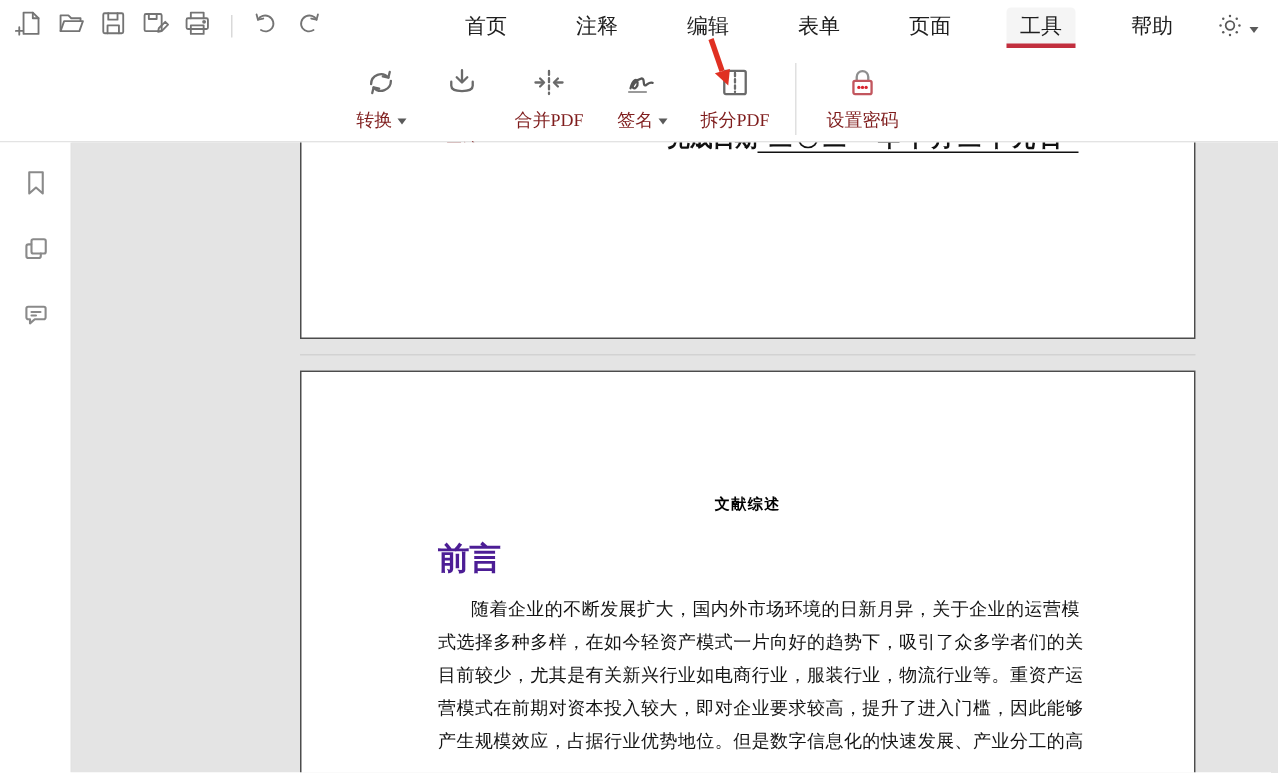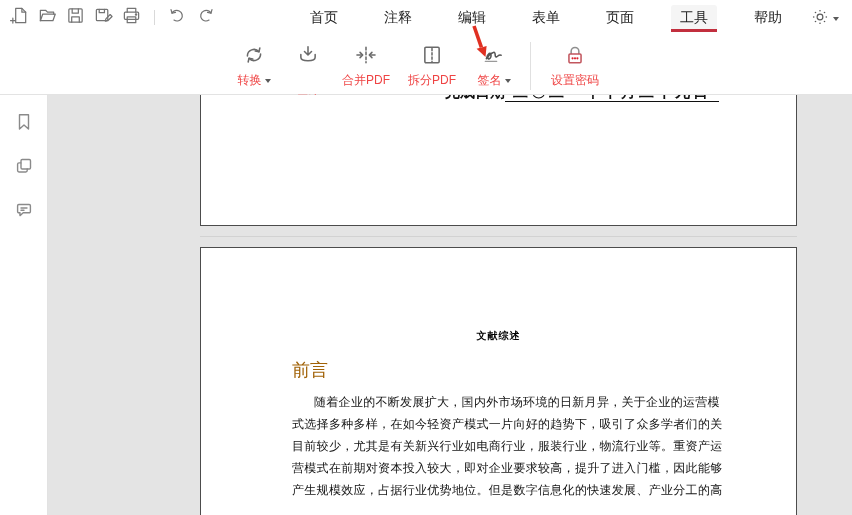--- a/index.html
+++ b/index.html
@@ -20,21 +20,21 @@
 
   .theme-ctl { position:absolute; right:13px; top:8px; display:flex; align-items:center; gap:4px; cursor:pointer; }
   .caret-down { width:0; height:0; border-left:3.5px solid transparent; border-right:3.5px solid transparent; border-top:4px solid #5a5a5a; }
 
   
   .ribbon { position:absolute; top:34px; left:0; right:0; height:61px; background:#fff; border-bottom:1px solid #e3e3e3; }
   .ribbon-row { position:absolute; left:232px; top:6px; display:flex; align-items:flex-start; gap:14px; }
   .tool-btn { display:flex; flex-direction:column; align-items:center; gap:6px; cursor:pointer; }
   .tool-icon { height:26px; display:flex; align-items:flex-end; justify-content:center; }
   .tool-icon svg { display:block; }
-  .tool-label { font-size:12px; color:#ef4444; display:flex; align-items:center; gap:3px; white-space:nowrap; }
+  .tool-label { font-size:12px; color:#7f1d1d; display:flex; align-items:center; gap:3px; white-space:nowrap;font-family:Liberation Serif, serif; }
   .w44 { min-width:44px; } .w36 { min-width:36px;gap:26px; } .w52 { min-width:52px; } .w60 { min-width:60px; }
   .ribbon-divider { width:1px; height:48px; background:#e0e0e0; margin-top:2px; }
   .gray-ic { stroke:#6a6a6a; fill:none; stroke-width:1.4; stroke-linecap:round; stroke-linejoin:round; }
 
   .annotation-arrow { position:absolute; left:470px; top:24px; z-index:20; pointer-events:none; }
 
   
   .sidebar { position:absolute; left:0; top:95px; width:48px; bottom:0; background:#fff; border-right:1px solid #e2e2e2; display:flex; flex-direction:column; align-items:center; padding-top:18px; gap:22px; }
   .side-btn { width:22px; height:22px; display:flex; align-items:center; justify-content:center; cursor:pointer; }
   .side-btn svg { stroke:#8a8a8a; fill:none; stroke-width:1.4; stroke-linecap:round; stroke-linejoin:round; }
@@ -43,21 +43,21 @@
   .content { position:absolute; left:48px; top:95px; right:0; bottom:0; background:#e4e4e4; overflow:hidden; }
   .pdf-page { position:absolute; background:#fff; border:1px solid #4c4c4c; }
   .page1 { left:152px; top:-10px; width:597px; height:141px; }
   .page-sep { position:absolute; left:152px; top:141px; width:597px; height:1px; background:#d2d2d2; }
   .page2 { left:152px; top:152px; width:597px; height:430px; }
 
   .date-line { position:absolute; left:244px; top:-3px; white-space:nowrap; font-family:"DejaVu Serif","Liberation Serif",serif; font-weight:bold; font-size:15px; line-height:18px; color:#101010; }
   .date-underline { display:inline-block; border-bottom:1.5px solid #101010; padding:0 8px; letter-spacing:3px; }
 
   .doc-title { margin-top:81px; text-align:center; font-size:10px; font-weight:bold; color:#000; letter-spacing:1px; font-family:"Liberation Sans","DejaVu Sans",sans-serif; }
-  .doc-heading { margin:15px 0 0 91px; font-size:18px; font-weight:normal; color:#a16207; font-family:"Liberation Sans","DejaVu Sans",sans-serif; }
+  .doc-heading { margin:15px 0 0 91px; font-size:21px; font-weight:bold; color:#4c1d95; font-family:"Liberation Sans","DejaVu Sans",sans-serif; }
   .doc-para { margin:9px 88px 0 91px; font-family:"DejaVu Serif","Liberation Serif",serif; font-size:12px; color:#141414; }
   .doc-para .pline { line-height:22px; white-space:nowrap; letter-spacing:0.3px; }
   .doc-para .pline.indent { text-indent:22px; }
 </style>
 </head>
 <body>
 
 <div class="topbar">
   <div class="qa">
     <div class="qa-btn">
@@ -172,41 +172,41 @@
             <path d="M1.8 10 H6.2"></path>
             <polyline points="4.6,7.6 7,10 4.6,12.4"></polyline>
             <path d="M18.2 10 H13.8"></path>
             <polyline points="15.4,7.6 13,10 15.4,12.4"></polyline>
           </svg>
       </div>
       <div class="tool-label">
           <span>合并PDF</span>
         </div>
     </div>
-    <div class="tool-btn w52">
-      <div class="tool-icon">
-        <svg width="22" height="22" viewBox="0 0 20 20" class="gray-ic">
-            <rect x="3.5" y="3" width="13" height="14" rx="1"></rect>
-            <path d="M10 4.2 V15.8" stroke-dasharray="2 1.8"></path>
-          </svg>
-      </div>
-      <div class="tool-label">
-          <span>拆分PDF</span>
-        </div>
-    </div>
     <div class="tool-btn w44">
       <div class="tool-icon">
         <svg width="24" height="22" viewBox="0 0 22 20">
             <path d="M4 13.5 C5.5 8 8 7.2 8.3 10 C8.6 12.5 6.6 14.2 5.6 13.3 C4.6 12.4 7.5 8.2 10.5 7.6 C13.2 7.1 11 12.6 13.5 11.6 C14.8 11.1 15 9.6 17.5 10.2" fill="none" stroke="#555" stroke-width="1.4" stroke-linecap="round"></path>
             <path d="M3 15.8 H13.5" stroke="#9a9a9a" stroke-width="1.2" stroke-linecap="round"></path>
           </svg>
       </div>
       <div class="tool-label">
           <span>签名</span>
           <span class="caret-down"></span>
+        </div>
+    </div>
+    <div class="tool-btn w52">
+      <div class="tool-icon">
+        <svg width="22" height="22" viewBox="0 0 20 20" class="gray-ic">
+            <rect x="3.5" y="3" width="13" height="14" rx="1"></rect>
+            <path d="M10 4.2 V15.8" stroke-dasharray="2 1.8"></path>
+          </svg>
+      </div>
+      <div class="tool-label">
+          <span>拆分PDF</span>
         </div>
     </div>
     <div class="ribbon-divider"></div>
     <div class="tool-btn w60">
       <div class="tool-icon">
         <svg width="22" height="22" viewBox="0 0 20 20">
             <path d="M6.5 9 V6.6 a3.5 3.5 0 0 1 7 0 V9" fill="none" stroke="#8f8f8f" stroke-width="1.4"></path>
             <rect x="4.5" y="9" width="11" height="8" rx="1" fill="none" stroke="#c2565e" stroke-width="1.4"></rect>
             <g fill="#d9232e">
               <circle cx="7.8" cy="13" r="1"></circle>

